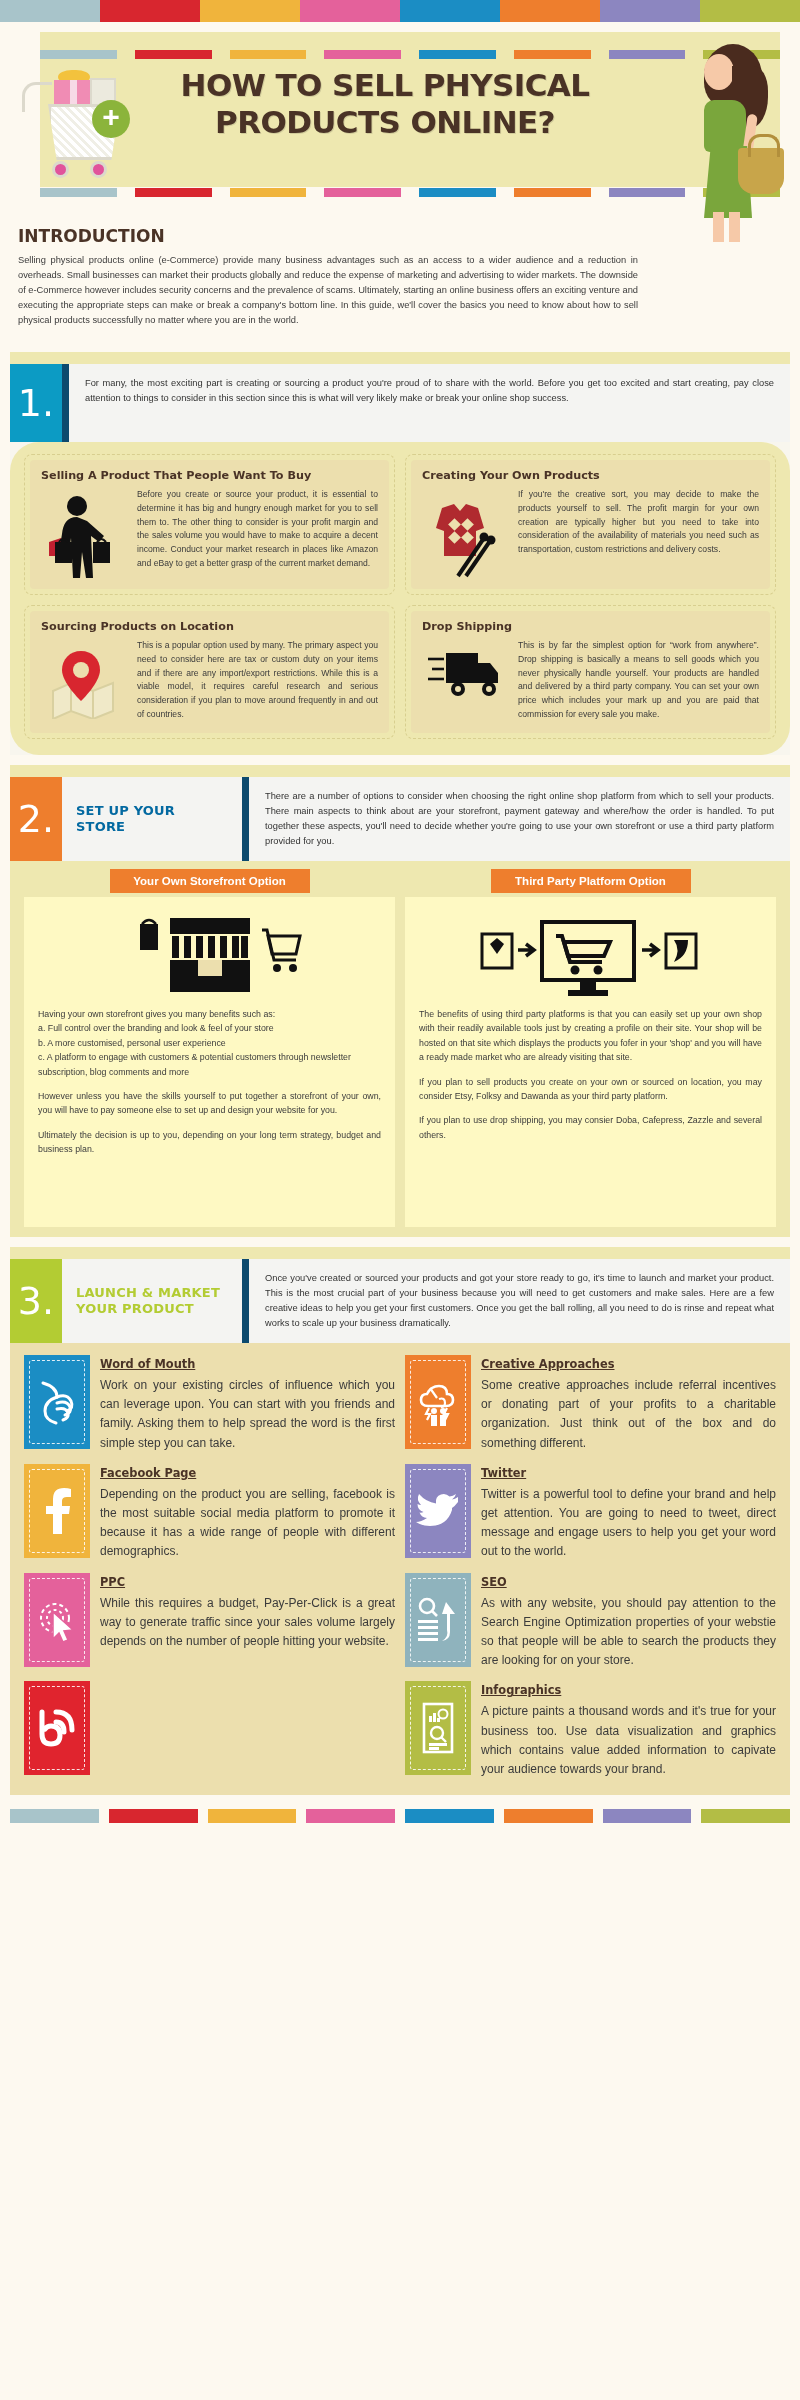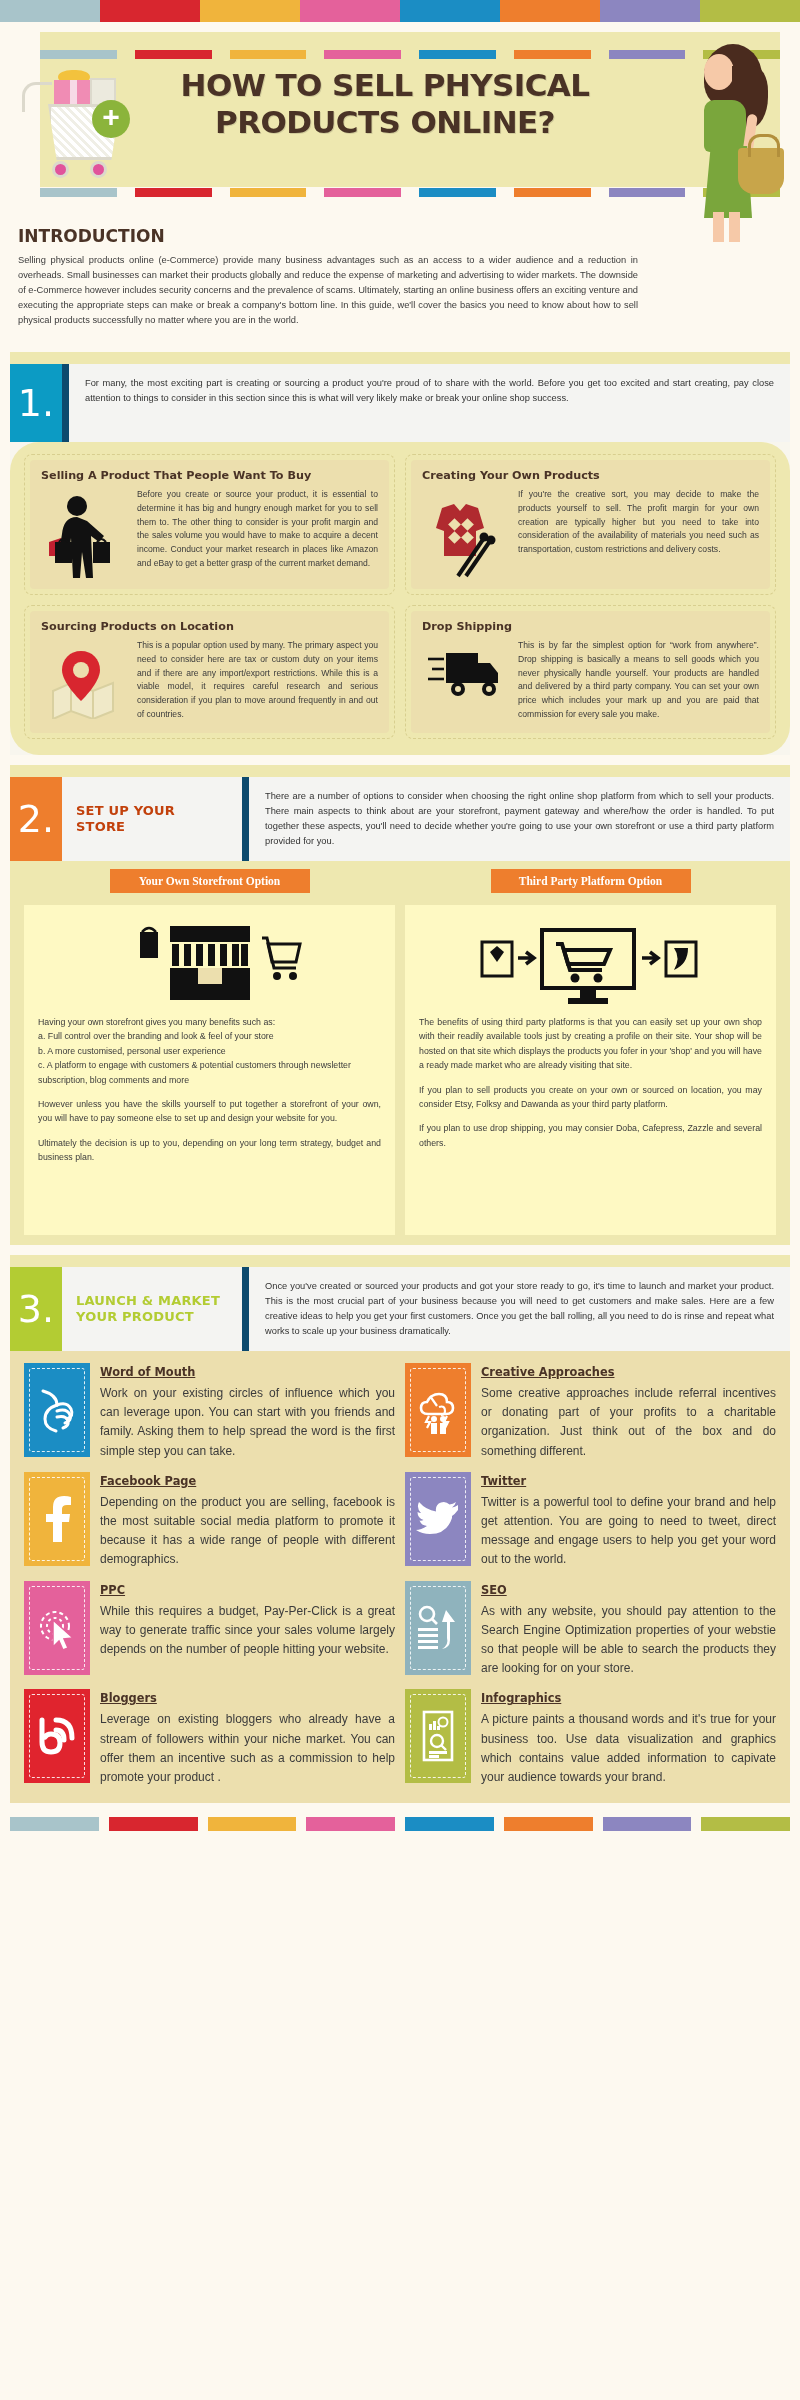--- a/index.html
+++ b/index.html
@@ -128,23 +128,23 @@
   }
   .dcard-row { display: flex; gap: 10px; align-items: flex-start; }
   .dcard-ico { width: 86px; flex: 0 0 86px; display:flex; align-items:center; justify-content:center; padding-top: 6px; }
   .dcard p { flex: 1; font-size: 8.6px; line-height: 1.60; color: #3b3b3b; text-align: justify; }
 
   
   .s2-body { background: #eee8b0; padding-bottom: 10px; }
   .s2-cols { display: flex; gap: 10px; padding: 0 14px; }
   .s2-col { width: 371px; position: relative; }
   .s2-pill {
-    margin: 8px auto 16px auto; width: 200px;
+    margin: 8px auto 8px auto; width: 200px;
     background: #ee7e2d; color: #fff; text-align: center;
-    font-family: Liberation Serif, serif; font-weight: 700; font-size: 11.5px;
+    font-family: Liberation Sans, sans-serif; font-weight: 700; font-size: 11.5px;
     padding: 6px 0; position: relative; z-index: 2;
   }
   .s2-panel { background: #fef9c3; padding: 14px 14px 16px 14px; margin-top: -4px; min-height: 330px; }
   .s2-art { height: 96px; display:flex; align-items:center; justify-content:center; }
   .s2-panel p { font-size: 8.8px; line-height: 1.64; color: #3b3b3b; margin-bottom: 10px; text-align: justify; }
   .s2-panel p.lines { text-align: left; }
 
   
   .s3-body { background: #ecdfae; padding: 12px 14px 16px 14px; }
   .s3-grid { display: flex; flex-wrap: wrap; gap: 11px 10px; }
@@ -338,21 +338,21 @@
         </div>
 
       </div>
     </div>
   </div>
 
   <div class="sec-wrap">
     <div class="band"></div>
     <div class="sec-head">
       <div class="sec-num" id="s2num" style="background: rgb(238, 126, 45);">2.</div>
-      <div class="sec-title" id="s2title" style="color: #c2410c;">SET UP YOUR STORE</div>
+      <div class="sec-title" id="s2title" style="color: #0369a1;">SET UP YOUR STORE</div>
       <div class="sec-desc">There are a number of options to consider when choosing the right online shop platform from which to sell your products. There main aspects to think about are your storefront, payment gateway and where/how the order is handled. To put together these aspects, you'll need to decide whether you're going to use your own storefront or use a third party platform provided for you.</div>
     </div>
     <div class="s2-body">
       <div class="s2-cols">
 
         <div class="s2-col">
           <div class="s2-pill">Your Own Storefront Option</div>
           <div class="s2-panel">
             <div class="s2-art">
               <svg width="200" height="86" viewBox="0 0 200 86">
@@ -532,24 +532,20 @@
 
         <div class="mcard">
           <div class="mtile" id="m6" style="background: rgb(224, 36, 46);">
             <div class="dash"></div>
             <svg width="42" height="44" viewBox="0 0 42 44">
               <path d="M6 6 q0 12 0 22 q0 10 9 10 q9 0 9 -9 q0 -9 -9 -9 q-4 0 -6 3" fill="none" stroke="#fff" stroke-width="5" stroke-linecap="round"></path>
               <path d="M20 6 q16 0 16 18" fill="none" stroke="#fff" stroke-width="5" stroke-linecap="round"></path>
               <path d="M20 16 q8 0 8 10" fill="none" stroke="#fff" stroke-width="5" stroke-linecap="round"></path>
             </svg>
           </div>
-          <div class="mbody">
-            <h4>Bloggers</h4>
-            <p>Leverage on existing bloggers who already have a stream of followers within your niche market. You can offer them an incentive such as  a commission to help promote your product .</p>
-          </div>
         </div>
 
         <div class="mcard">
           <div class="mtile" id="m7" style="background: rgb(179, 189, 69);">
             <div class="dash"></div>
             <svg width="34" height="52" viewBox="0 0 34 52">
               <rect x="3" y="2" width="28" height="48" fill="none" stroke="#fff" stroke-width="2.6"></rect>
               <circle cx="22" cy="12" r="4.5" fill="none" stroke="#fff" stroke-width="2"></circle>
               <g fill="#fff">
                   <rect x="8" y="14" width="3" height="6"></rect>

